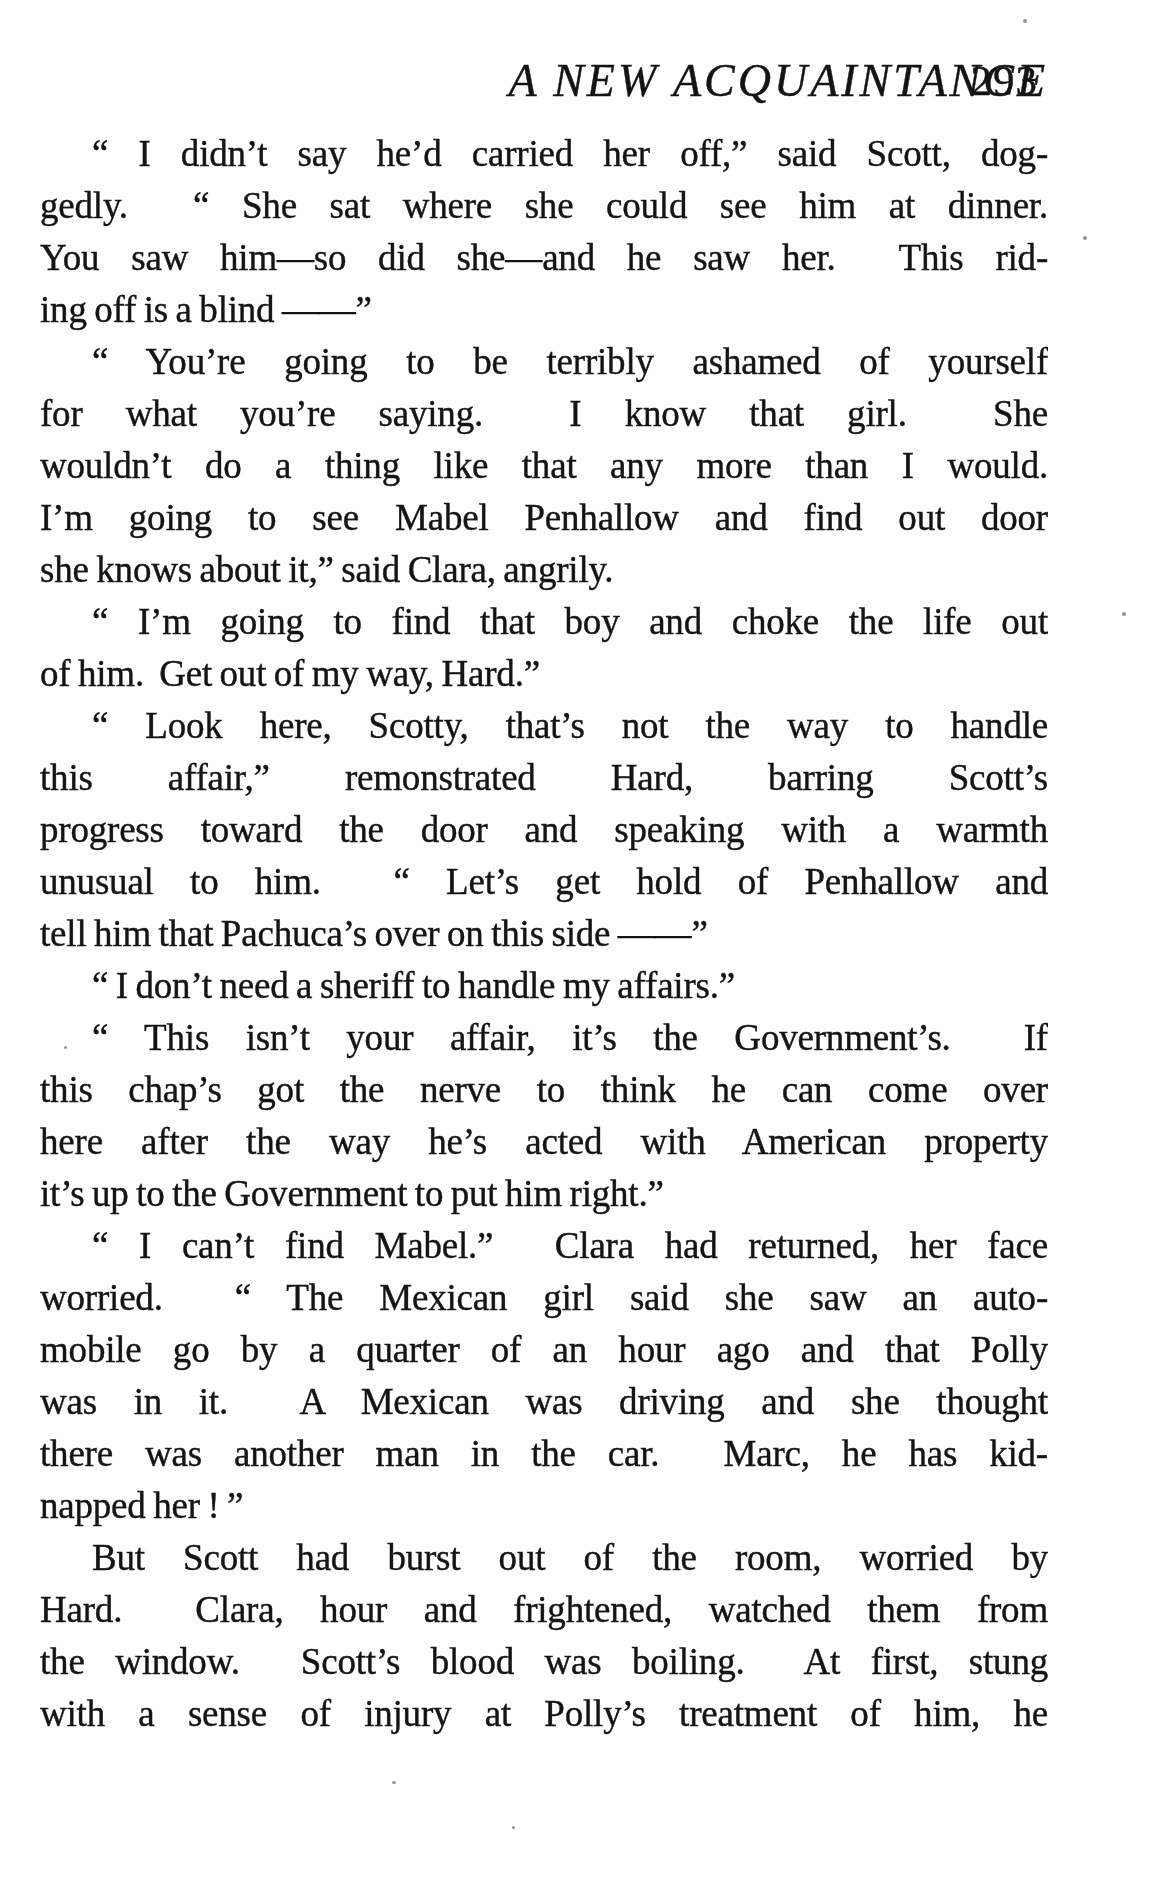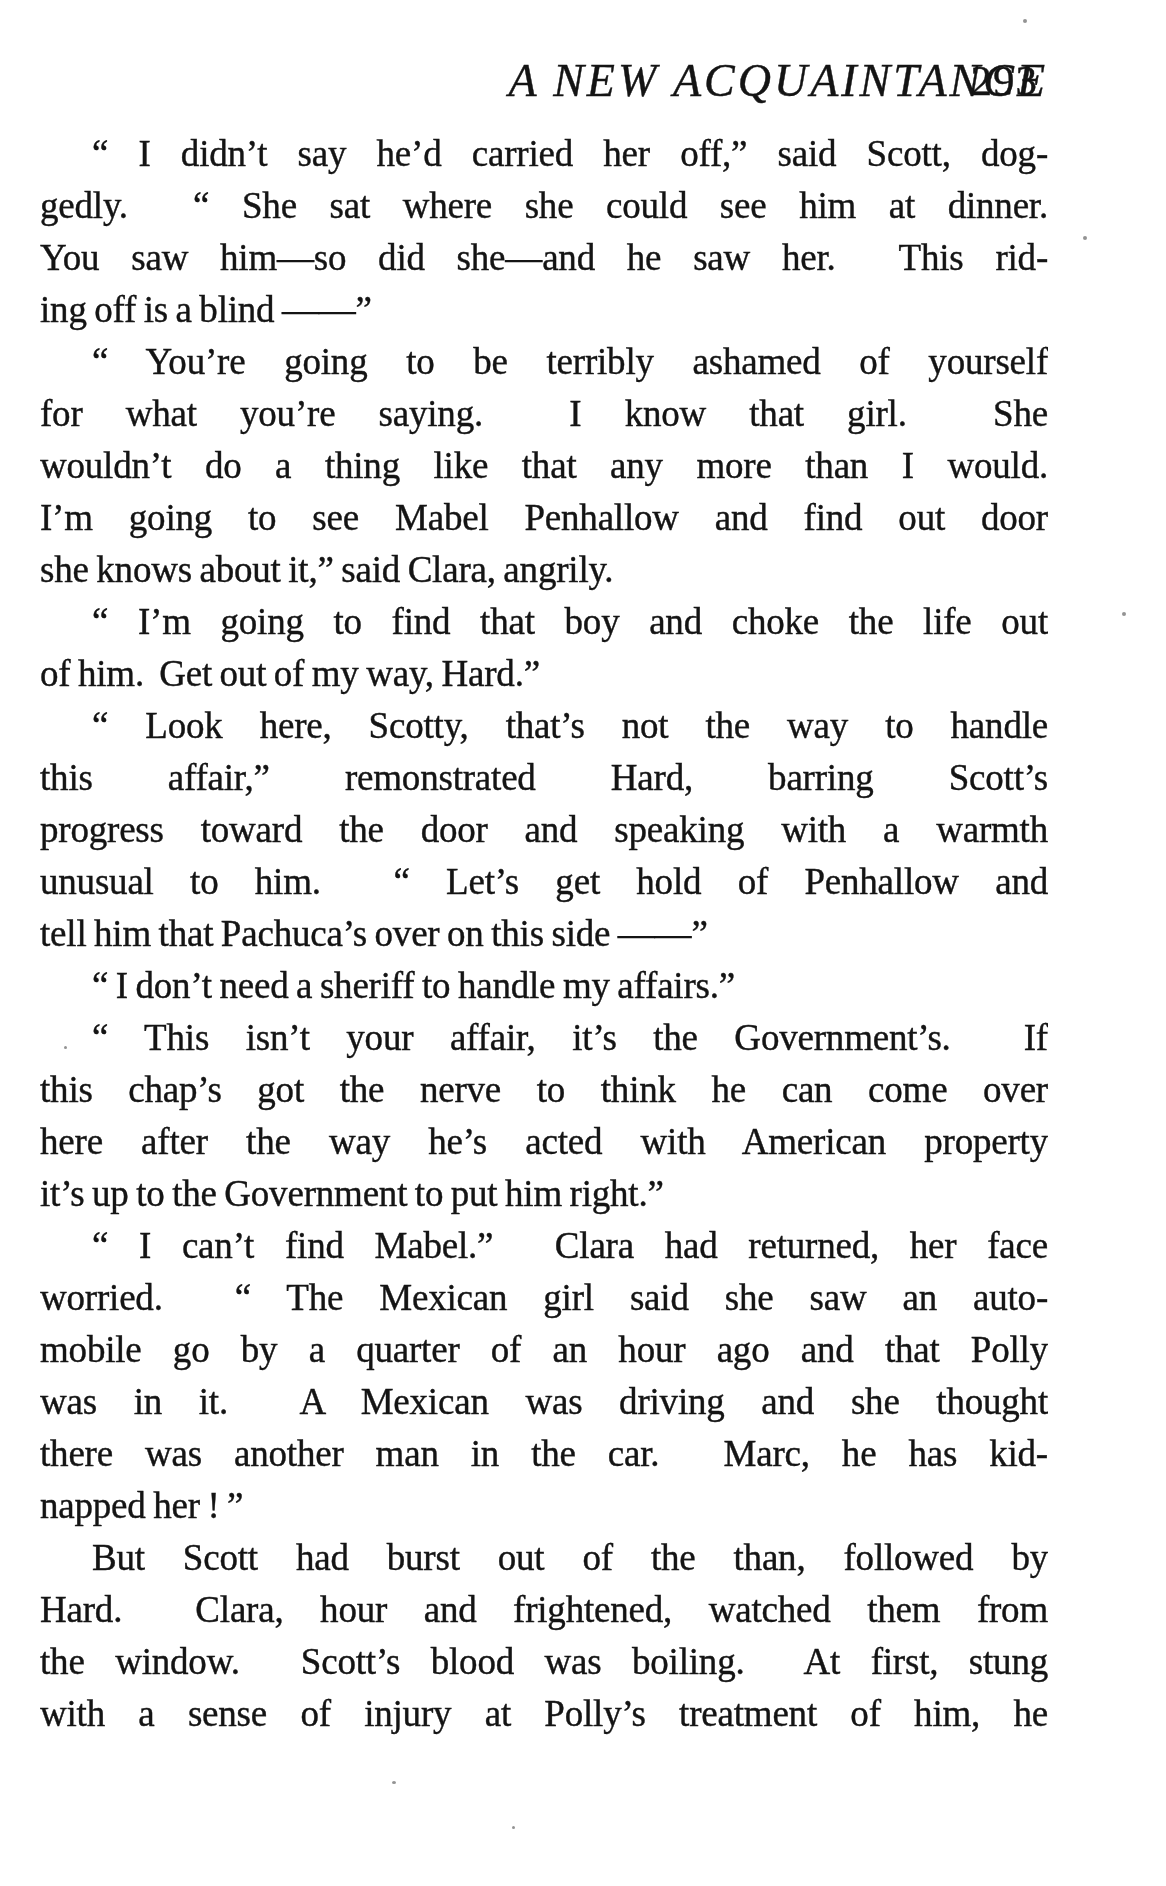--- a/index.html
+++ b/index.html
@@ -126,21 +126,21 @@
       </div>
       <div class="paragraph">
         <div class="line indent">“ I can’t find Mabel.”  Clara had returned, her face</div>
         <div class="line">worried.  “ The Mexican girl said she saw an auto-</div>
         <div class="line">mobile go by a quarter of an hour ago and that Polly</div>
         <div class="line">was in it.  A Mexican was driving and she thought</div>
         <div class="line">there was another man in the car.  Marc, he has kid-</div>
         <div class="line end">napped her ! ”</div>
       </div>
       <div class="paragraph">
-        <div class="line indent">But Scott had burst out of the than, followed by</div>
+        <div class="line indent">But Scott had burst out of the room, worried by</div>
         <div class="line">Hard.  Clara, hour and frightened, watched them from</div>
         <div class="line">the window.  Scott’s blood was boiling.  At first, stung</div>
         <div class="line">with a sense of injury at Polly’s treatment of him, he</div>
       </div>
     </main>
 
   <div class="speck s1"></div>
   <div class="speck s2"></div>
   <div class="speck s3"></div>
   <div class="speck s4"></div>

